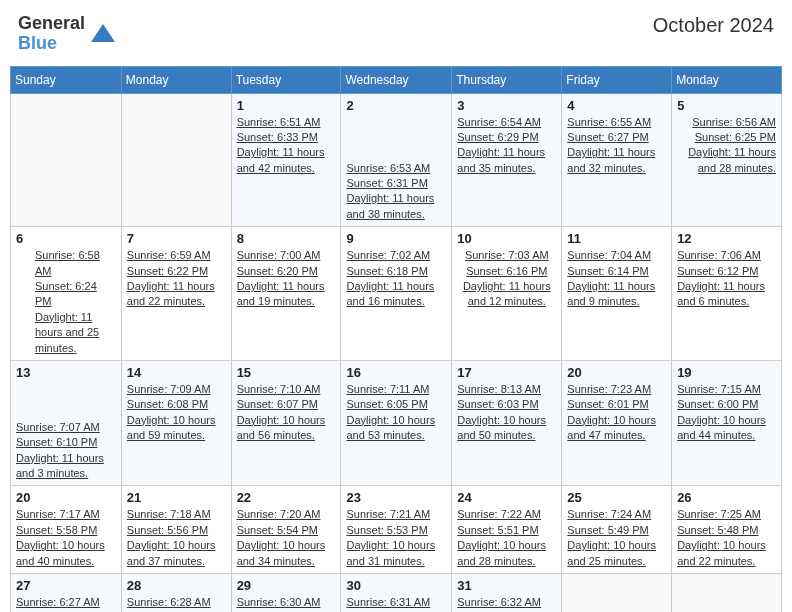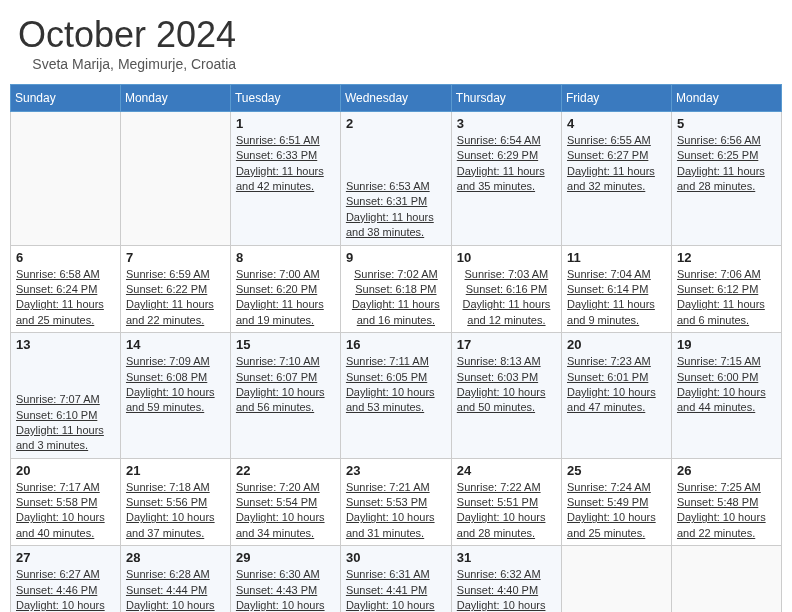--- a/index.html
+++ b/index.html
@@ -38,21 +38,21 @@
     }
     .logo-icon {
       width: 28px;
       height: 28px;
       margin-left: 4px;
     }
     .title-section {
       text-align: right;
     }
     .month-title {
-      font-size: 36px;
+      font-size: 20px;
       font-weight: normal;
       color: #333;
     }
     .subtitle {
       font-size: 14px;
       color: #555;
     }
     .calendar {
       width: 100%;
       border-collapse: collapse;
@@ -96,23 +96,31 @@
       text-decoration: underline;
     }
     .empty-cell {
       background: #f9f9f9 !important;
     }
   </style>
 </head>
 <body>
 
 <div class="header">
+  <div class="logo">
+    <div class="logo-text">
+      <span class="logo-general">General</span>
+      <span class="logo-blue">Blue</span>
+    </div>
+    <svg class="logo-icon" viewBox="0 0 28 28">
+      <polygon points="14,4 26,22 2,22" fill="#3a7abf"></polygon>
+    </svg>
+  </div>
   <div class="title-section">
     <div class="month-title">October 2024</div>
-    <div class="subtitle">Sveta Marija, Megimurje, Croatia</div>
   </div>
 </div>
 
 <table class="calendar">
   <thead>
     <tr>
     <th>Sunday</th>
         <th>Monday</th>
         <th>Tuesday</th>
         <th>Wednesday</th>
@@ -144,47 +152,47 @@
 Daylight: 11 hours and 35 minutes.</div>
         </td>
         <td>
           <span class="day-number">4</span>
           <div class="day-info" style="white-space: pre-line;">Sunrise: 6:55 AM
 Sunset: 6:27 PM
 Daylight: 11 hours and 32 minutes.</div>
         </td>
         <td>
           <span class="day-number">5</span>
-          <div class="day-info" style="white-space: pre-line;">Sunrise: 6:56 AM
+          <div class="day-info" style="white-space: pre-line; text-align: right;">Sunrise: 6:56 AM
 Sunset: 6:25 PM
 Daylight: 11 hours and 28 minutes.</div>
         </td>
       </tr>
       <tr>
         <td>
           <span class="day-number">6</span>
-          <div class="day-info" style="white-space: pre-line;">Sunrise: 6:58 AM
+          <div class="day-info" style="white-space: pre-line; margin-left: 19px;">Sunrise: 6:58 AM
 Sunset: 6:24 PM
 Daylight: 11 hours and 25 minutes.</div>
         </td>
         <td>
           <span class="day-number">7</span>
           <div class="day-info" style="white-space: pre-line;">Sunrise: 6:59 AM
 Sunset: 6:22 PM
 Daylight: 11 hours and 22 minutes.</div>
         </td>
         <td>
           <span class="day-number">8</span>
           <div class="day-info" style="white-space: pre-line;">Sunrise: 7:00 AM
 Sunset: 6:20 PM
 Daylight: 11 hours and 19 minutes.</div>
         </td>
         <td>
           <span class="day-number">9</span>
-          <div class="day-info" style="white-space: pre-line; text-align: center;">Sunrise: 7:02 AM
+          <div class="day-info" style="white-space: pre-line;">Sunrise: 7:02 AM
 Sunset: 6:18 PM
 Daylight: 11 hours and 16 minutes.</div>
         </td>
         <td>
           <span class="day-number">10</span>
           <div class="day-info" style="white-space: pre-line; text-align: center;">Sunrise: 7:03 AM
 Sunset: 6:16 PM
 Daylight: 11 hours and 12 minutes.</div>
         </td>
         <td>

